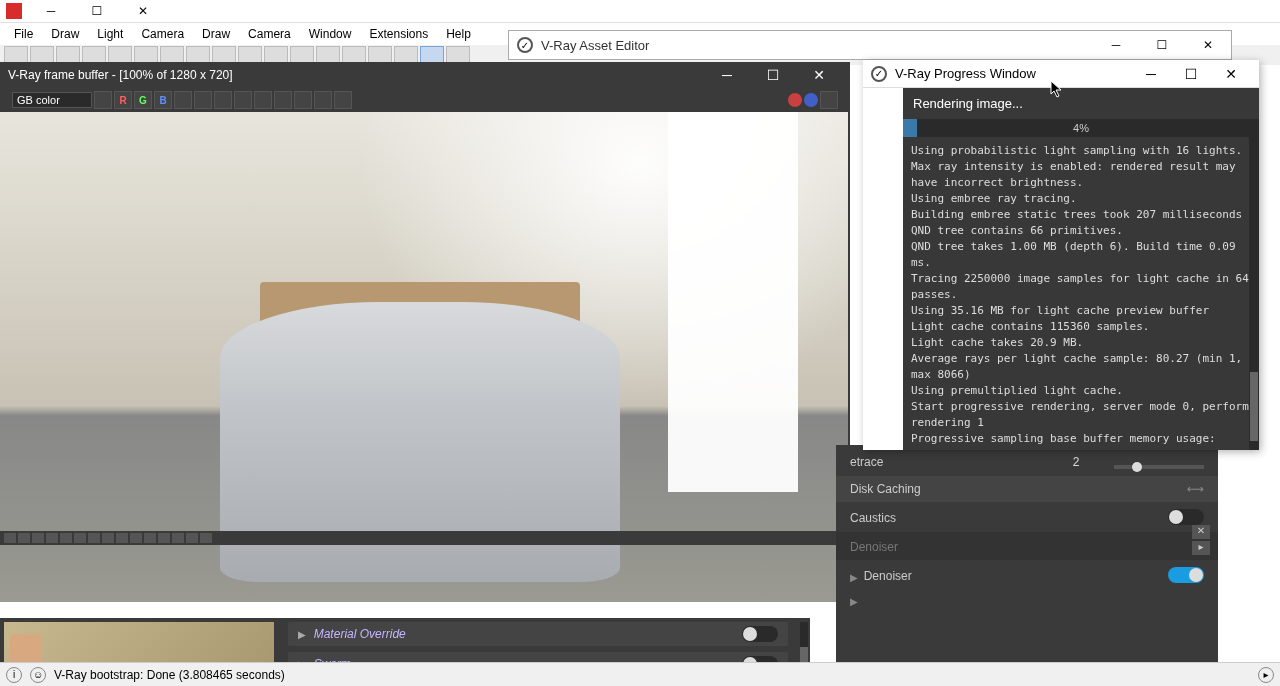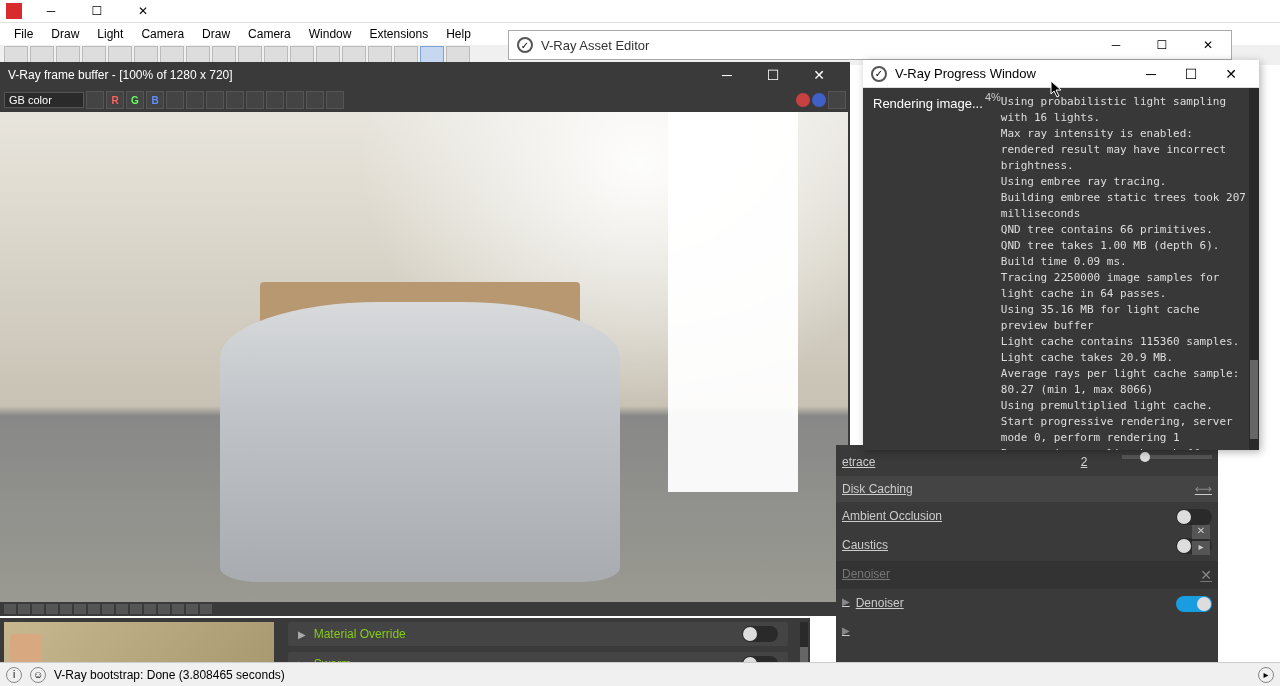--- a/index.html
+++ b/index.html
@@ -21,27 +21,27 @@
 .top-toolbar .tbtn.active { background: #c5d8f0; border-color: #7aa5d8; }
 
 
 .asset-editor { position: absolute; top: 30px; left: 508px; width: 724px; height: 30px; background: #fff; border: 1px solid #aaa; display: flex; align-items: center; }
 .asset-editor .vicon { width: 16px; height: 16px; border: 2px solid #555; border-radius: 50%; margin: 0 8px; display: inline-flex; align-items: center; justify-content: center; font-size: 10px; }
 .asset-editor .atitle { font-size: 13px; flex: 1; color: #333; }
 .asset-editor .actrls { display: flex; gap: 0; }
 .asset-editor .actrls span { width: 46px; height: 28px; display: flex; align-items: center; justify-content: center; font-size: 12px; }
 
 
-.frame-buffer { position: absolute; top: 62px; left: 0; width: 850px; height: 554px; background: #3a3a3a; }
+.frame-buffer { position: absolute; top: 62px; left: 0; width: 850px; height: 483px; background: #3a3a3a; }
 .fb-title { height: 26px; background: #3a3a3a; display: flex; align-items: center; padding: 0 8px; }
 .fb-title .fbt { font-size: 12px; color: #fff; flex: 1; }
 .fb-title .fbctrls { display: flex; gap: 0; }
 .fb-title .fbctrls span { width: 46px; height: 26px; display: flex; align-items: center; justify-content: center; color: #fff; font-size: 14px; }
 
-.fb-toolbar { height: 24px; background: #3a3a3a; display: flex; align-items: center; padding: 0 4px; gap: 2px; }
+.fb-toolbar { height: 24px; background: #3a3a3a; display: flex; align-items: center; padding: 0 12px; gap: 2px; }
 .fb-toolbar .dd { background: #2a2a2a; color: #fff; font-size: 11px; padding: 1px 4px; border: 1px solid #555; width: 80px; }
 .fb-toolbar .chan { width: 18px; height: 18px; display: flex; align-items: center; justify-content: center; font-size: 10px; font-weight: bold; color: #fff; background: #444; border: 1px solid #555; }
 .fb-toolbar .chan.r { color: #ff6060; }
 .fb-toolbar .chan.g { color: #60ff60; }
 .fb-toolbar .chan.b { color: #6090ff; }
 .fb-toolbar .tb { width: 18px; height: 18px; background: #444; border: 1px solid #555; display: inline-block; }
 .fb-toolbar .spacer { flex: 1; }
 .fb-toolbar .dot { width: 14px; height: 14px; border-radius: 50%; display: inline-block; }
 .fb-toolbar .dot.red { background: #c84040; }
 .fb-toolbar .dot.blue { background: #4060c8; }
@@ -59,55 +59,55 @@
 .fb-bottom { position: absolute; bottom: 0; left: 0; right: 0; height: 14px; background: #3a3a3a; display: flex; align-items: center; padding: 0 4px; gap: 2px; }
 .fb-bottom .bb { width: 12px; height: 10px; background: #555; display: inline-block; }
 
 
 .mat-panel { position: absolute; top: 618px; left: 0; width: 810px; height: 70px; background: #3a3a3a; display: flex; }
 .mat-thumb { width: 270px; height: 50px; background: linear-gradient(135deg,#c8b890,#a89870); margin: 4px; position: relative; }
 .mat-thumb .avatar { position:absolute; left:6px; bottom:6px; width:32px; height:32px; background:#d8a880; border-radius:4px; }
 .mat-right { flex:1; padding: 4px 10px; display:flex; flex-direction:column; gap:6px; }
 .mat-row { display:flex; align-items:center; background:#444; padding:4px 10px; border-radius:2px; }
 .mat-row .arrow { color:#aaa; font-size:10px; margin-right:8px; }
-.mat-row .lbl { color:#84cc16; font-size:12px; flex:1; }
+.mat-row .lbl { color:#c4b5fd; font-size:12px; flex:1;font-style:italic; }
 .toggle { width:36px; height:16px; background:#2a2a2a; border-radius:8px; position:relative; }
 .toggle::after { content:''; position:absolute; width:14px; height:14px; background:#ddd; border-radius:50%; top:1px; left:1px; }
 .toggle.on { background:#1a9de0; }
 .toggle.on::after { left:auto; right:1px; }
 .mat-scroller { width:8px; background:#2a2a2a; margin:4px 2px; position:relative; }
 .mat-scroller::after { content:''; position:absolute; top:40%; height:30%; left:0; right:0; background:#666; }
 
 
 .status-bar { position: absolute; bottom: 0; left: 0; width: 1280px; height: 24px; background: #f0f0f0; display: flex; align-items: center; padding: 0 6px; gap: 8px; font-size: 12px; border-top:1px solid #ccc; }
 .status-bar .sicon { width:16px; height:16px; border:1px solid #888; border-radius:50%; display:inline-flex; align-items:center; justify-content:center; font-size:10px; }
 .status-bar .right-icons { margin-left:auto; display:flex; gap:6px; }
 
 
 .settings-panel { position: absolute; top: 445px; left: 836px; width: 382px; height: 240px; background: #3a3a3a; padding: 4px 0; }
-.set-row { display:flex; align-items:flex-start; padding: 6px 6px; color:#ccc; font-size:12px; background:#3a3a3a; margin-bottom:1px;text-decoration:underline; }
+.set-row { display:flex; align-items:flex-end; padding: 6px 14px; color:#ccc; font-size:12px; background:#3a3a3a; margin-bottom:1px; }
 .set-row.header { background:#444; }
 .set-row .lbl { flex:1; }
 .set-row .val { width:60px; text-align:center; color:#ddd; }
 .set-row .slider { width:90px; height:4px; background:#555; position:relative; margin-left:8px; }
 .set-row .slider::after { content:''; position:absolute; width:10px; height:10px; background:#ddd; border-radius:50%; top:-3px; left:20%; }
 .set-row .arrow { color:#888; font-size:10px; margin-right:6px; }
 .set-row .xbtn { color:#888; font-size:14px; margin-left:auto; }
 .set-row .chev { color:#888; font-size:12px; }
 .chips { position:absolute; right:4px; top:80px; width:22px; display:flex; flex-direction:column; gap:2px; }
 .chips span { width:18px; height:14px; background:#555; display:inline-block; font-size:10px; text-align:center; color:#ccc; }
 
 
 .progress-window { position: absolute; top: 60px; left: 863px; width: 396px; height: 390px; background: #fff; box-shadow: 2px 2px 8px rgba(0,0,0,.3); }
 .pw-title { height: 28px; background: #fff; display: flex; align-items: center; padding: 0 8px; border-bottom:1px solid #ddd; }
 .pw-title .vicon { width: 16px; height: 16px; border: 2px solid #555; border-radius: 50%; margin-right: 8px; display: inline-flex; align-items: center; justify-content: center; font-size: 10px; }
 .pw-title .ptitle { font-size: 13px; flex: 1; }
 .pw-title .pctrls { display: flex; gap: 0; }
 .pw-title .pctrls span { width: 40px; height: 28px; display: flex; align-items: center; justify-content: center; font-size: 14px; }
-.pw-body { background: #383838; height: 362px; display: flex; flex-direction: row; }
+.pw-body { background: #383838; height: 362px; display: flex; flex-direction: column; margin-left: 40px; }
 .pw-status { padding: 8px 10px; color: #fff; font-size: 13px; }
 .pw-bar { height: 18px; background: #2a2a2a; position: relative; margin: 0; }
 .pw-bar .fill { position: absolute; left: 0; top: 0; bottom: 0; background: #3a7aa8; }
 .pw-bar .pct { position: absolute; inset: 0; display: flex; align-items: center; justify-content: center; color: #ccc; font-size: 11px; }
 .pw-log { flex: 1; padding: 6px 8px; overflow: hidden; position:relative; }
 .pw-log pre { font-family: 'Consolas', monospace; font-size: 11px; line-height: 16px; color: #ddd; white-space: pre-wrap; word-break: break-word; }
 .pw-scroll { position:absolute; right:0; top:0; bottom:0; width:10px; background:#2a2a2a; }
 .pw-scroll::after { content:''; position:absolute; left:1px; right:1px; top:75%; height:22%; background:#666; }
 
 .cursor { position: absolute; top: 80px; left: 1050px; width: 14px; height: 18px; pointer-events: none; }
@@ -242,24 +242,20 @@
 
 <div class="settings-panel">
   <div class="set-row">
     <span class="lbl">etrace</span>
     <span class="val">2</span>
     <span class="slider"></span>
   </div>
   <div class="set-row header">
     <span class="lbl">Disk Caching</span>
     <span class="chev">⟷</span>
-  </div>
-  <div class="set-row">
-    <span class="lbl">Ambient Occlusion</span>
-    <span class="toggle"></span>
   </div>
   <div class="set-row">
     <span class="lbl">Caustics</span>
     <span class="toggle"></span>
   </div>
   <div class="set-row" style="background:#333;color:#777;">
     <span class="lbl">Denoiser</span>
     <span class="xbtn">✕</span>
   </div>
   <div class="set-row">

